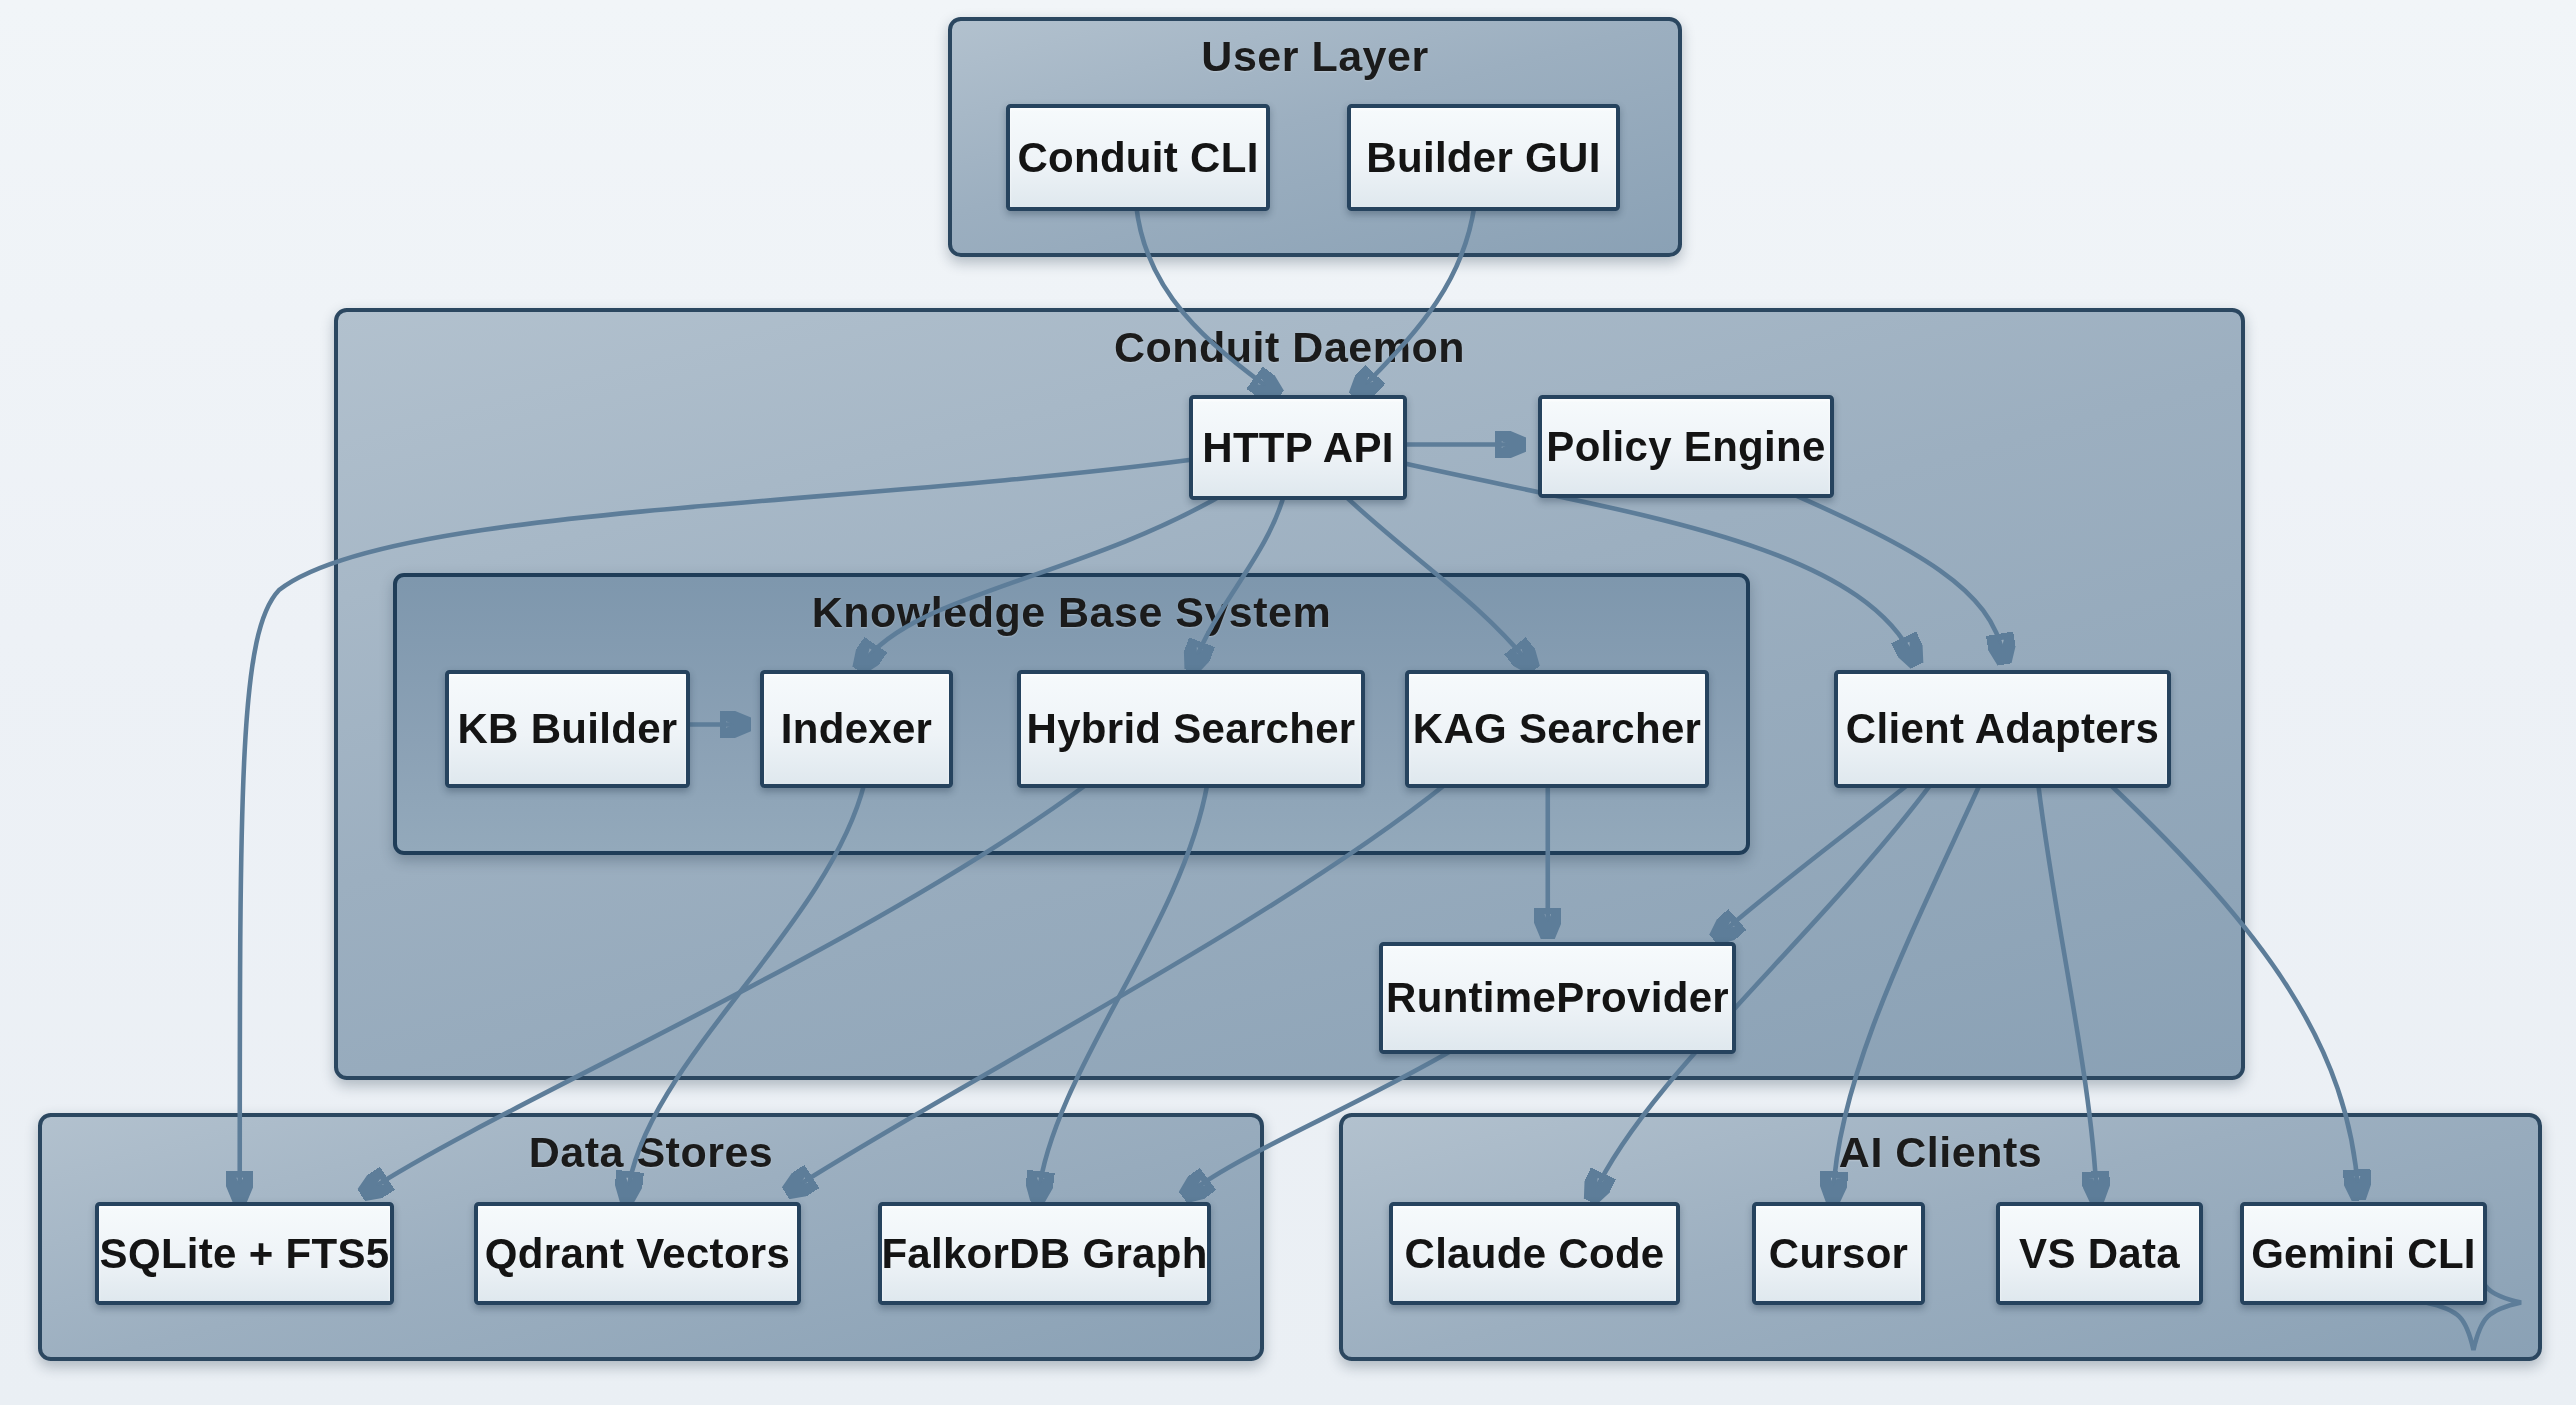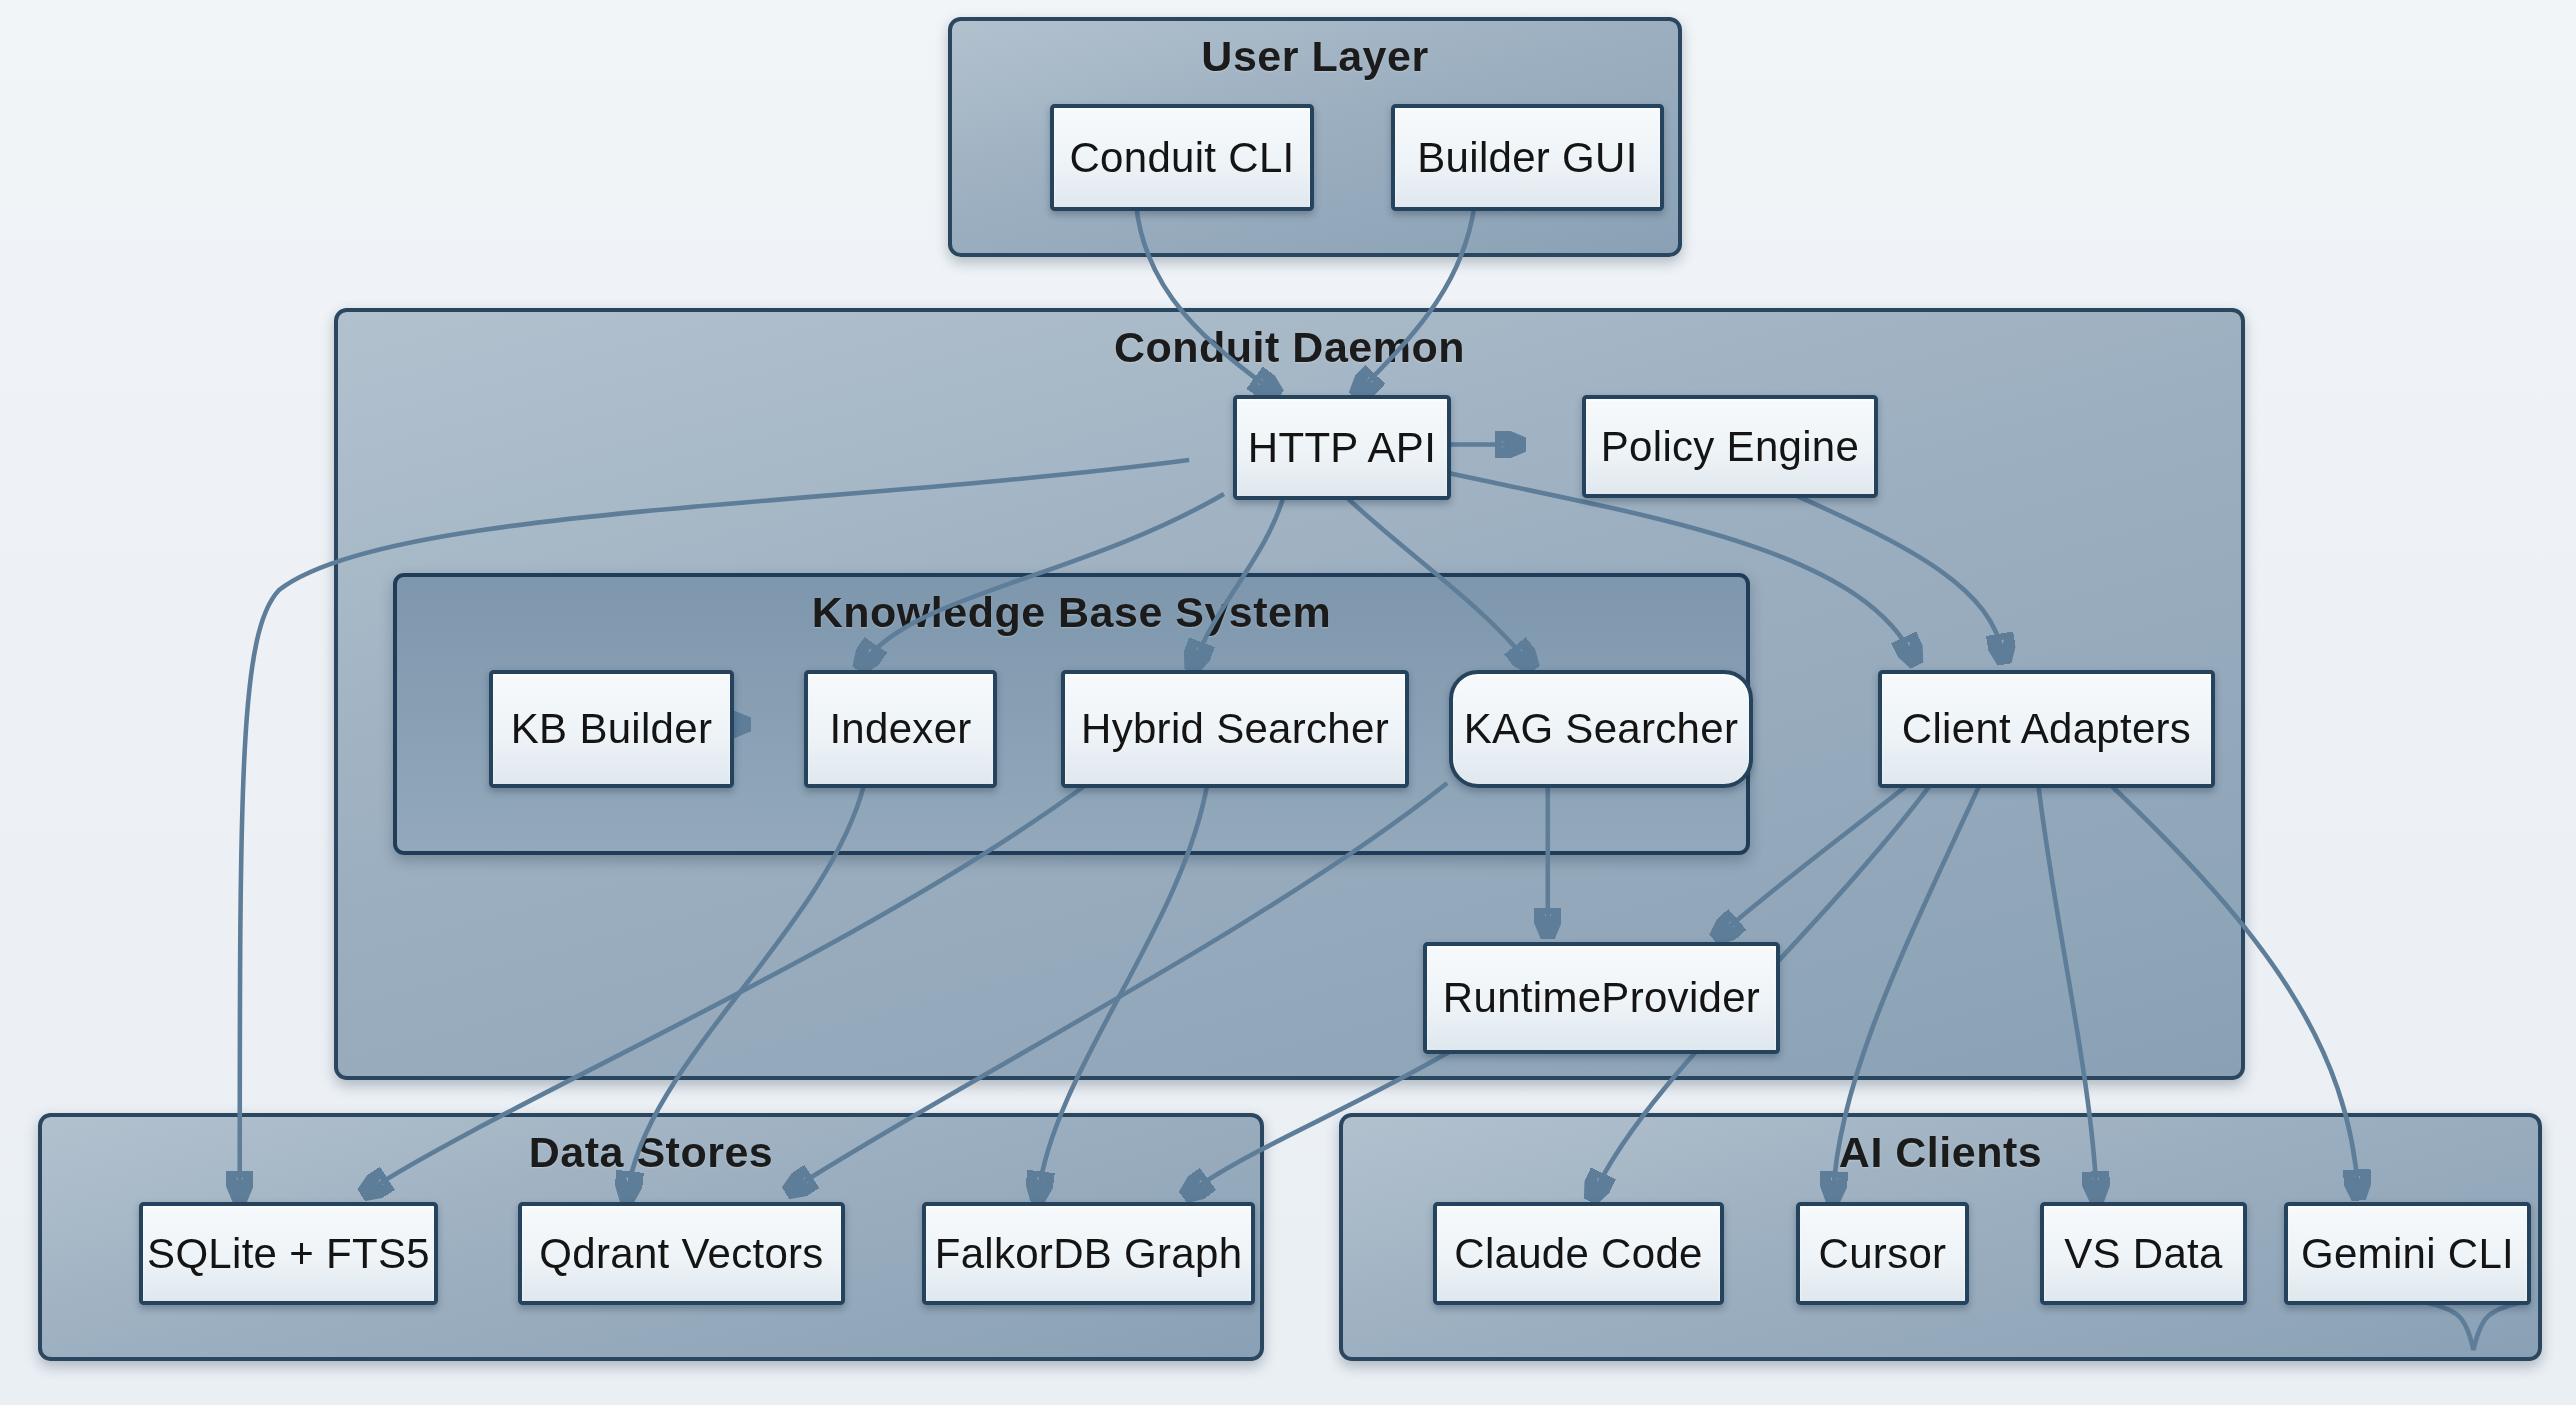--- a/index.html
+++ b/index.html
@@ -33,25 +33,24 @@
     color:#1b1b1b;
     text-shadow:0 0.9px 1.8px rgba(255,255,255,.25);
   }
   .node{
     position:absolute;
     display:flex;align-items:center;justify-content:center;
     background:linear-gradient(180deg,#f6fafc 0%,#eef3f7 55%,#dfe8ee 100%);
     border:4.6px solid #26435e;
     border-radius:4.6px;
     box-shadow:0 3.7px 7.3px rgba(20,40,60,.30), inset 0 1.8px 2.7px rgba(255,255,255,.8);
-    font-size:42px;font-weight:400;letter-spacing:0.3px;
+    font-size:42px;font-weight:700;letter-spacing:0.3px;
     color:#141414;
     z-index:10;
     white-space:nowrap;
-    margin-left:44px;
   }
   svg.edges{position:absolute;left:0;top:0;z-index:5;pointer-events:none;}
   svg.edges path{fill:none;stroke:#5d7d99;stroke-width:5;}
 </style>
 </head>
 <body>
 
 <div class="stage">
 
   <div class="container" style="left:948px;top:16.5px;width:726px;height:232px;">
@@ -121,21 +120,21 @@
 
   <div class="node" style="left:445px;top:670px;width:237px;height:110px;">
       <span>KB Builder</span>
     </div>
   <div class="node" style="left:760px;top:670px;width:185px;height:110px;">
       <span>Indexer</span>
     </div>
   <div class="node" style="left:1017px;top:670px;width:340px;height:110px;">
       <span>Hybrid Searcher</span>
     </div>
-  <div class="node" style="left:1405px;top:670px;width:296px;height:110px;border-radius:29px;">
+  <div class="node" style="left:1405px;top:670px;width:296px;height:110px;">
       <span>KAG Searcher</span>
     </div>
 
   <div class="node" style="left:1834px;top:670px;width:329px;height:110px;">
       <span>Client Adapters</span>
     </div>
   <div class="node" style="left:1379px;top:942px;width:349px;height:104px;">
       <span>RuntimeProvider</span>
     </div>
 

